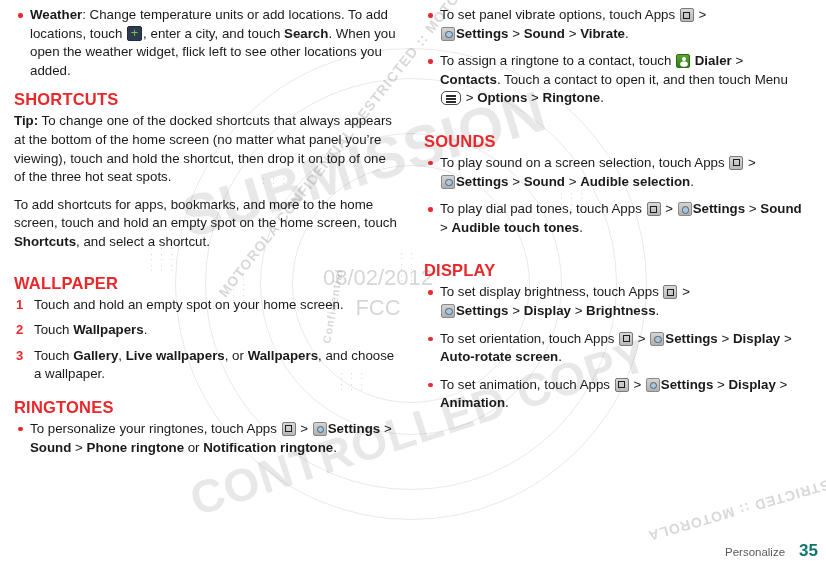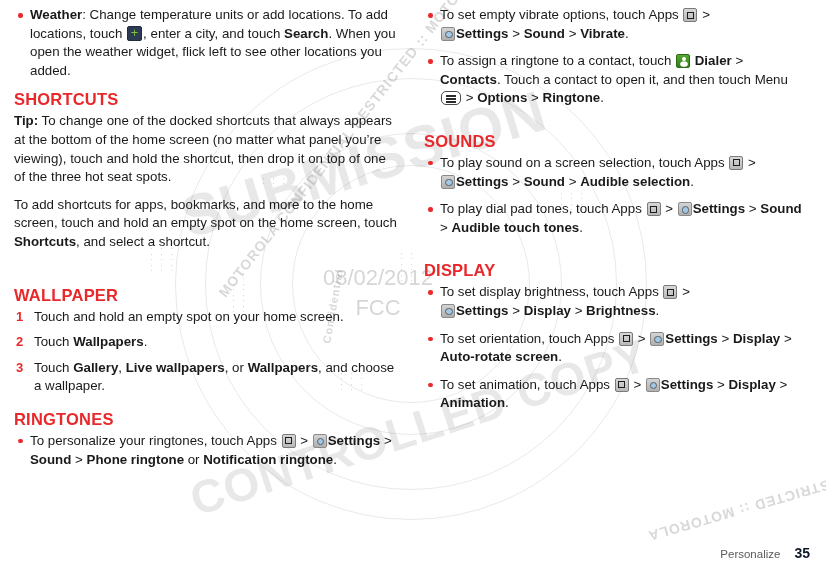--- a/index.html
+++ b/index.html
@@ -246,33 +246,33 @@
     background: #2b2b2b;
     display: block;
   }
   .ic-menu i:nth-child(1) { top: 3px; }
   .ic-menu i:nth-child(2) { top: 6px; }
   .ic-menu i:nth-child(3) { top: 9px; }
 
   
   .footer {
     position: absolute;
-    right: 16px;
+    right: 8px;
     bottom: 8px;
     z-index: 3;
     font-size: 11.5px;
     color: #5a5a5a;
     display: flex;
     align-items: baseline;
     gap: 14px;
   }
   .footer .pg {
     font-weight: bold;
-    color: #0f172a;
-    font-size: 14px;
+    color: #0f766e;
+    font-size: 17px;
   }
 </style>
 </head>
 <body>
 
 <div class="page">
 
   <div class="watermark-layer">
     <div class="wm-ring r1"></div>
     <div class="wm-ring r2"></div>
@@ -306,41 +306,41 @@
       <ul class="bullets">
         <li><b>Weather</b><span>: Change temperature units or add locations. To add locations, touch </span><span class="ic ic-plus"></span><span>, enter a city, and touch </span><b>Search</b><span>. When you open the weather widget, flick left to see other locations you added.</span></li>
       </ul>
 
       <div class="sec" style="margin-top:10px;">
         <h2 class="section-head">SHORTCUTS</h2>
         <p class="para"><b>Tip:</b><span> To change one of the docked shortcuts that always appears at the bottom of the home screen (no matter what panel you’re viewing), touch and hold the shortcut, then drop it on top of one of the three hot seat spots.</span></p>
         <p class="para"><span>To add shortcuts for apps, bookmarks, and more to the home screen, touch and hold an empty spot on the home screen, touch </span><b>Shortcuts</b><span>, and select a shortcut.</span></p>
       </div>
 
-      <div class="sec" style="margin-top:34px;">
+      <div class="sec" style="margin-top:22px;">
         <h2 class="section-head">WALLPAPER</h2>
         <ol class="steps">
           <li>Touch and hold an empty spot on your home screen.</li>
           <li><span>Touch </span><b>Wallpapers</b><span>.</span></li>
           <li><span>Touch </span><b>Gallery</b><span>, </span><b>Live wallpapers</b><span>, or </span><b>Wallpapers</b><span>, and choose a wallpaper.</span></li>
         </ol>
       </div>
 
       <div class="sec" style="">
         <h2 class="section-head">RINGTONES</h2>
         <ul class="bullets">
           <li><span>To personalize your ringtones, touch Apps </span><span class="ic ic-apps"></span><span> &gt; </span><span class="ic ic-settings"></span><b>Settings</b><span> &gt; </span><b>Sound</b><span> &gt; </span><b>Phone ringtone</b><span> or </span><b>Notification ringtone</b><span>.</span></li>
         </ul>
       </div>
     </div>
 
     <div class="col right">
 
       <ul class="bullets">
-        <li><span>To set empty vibrate options, touch Apps </span><span class="ic ic-apps"></span><span> &gt; </span><br><span class="ic ic-settings"></span><b>Settings</b><span> &gt; </span><b>Sound</b><span> &gt; </span><b>Vibrate</b><span>.</span></li>
+        <li><span>To set panel vibrate options, touch Apps </span><span class="ic ic-apps"></span><span> &gt; </span><br><span class="ic ic-settings"></span><b>Settings</b><span> &gt; </span><b>Sound</b><span> &gt; </span><b>Vibrate</b><span>.</span></li>
 
         <li><span>To assign a ringtone to a contact, touch </span><span class="ic ic-dialer"></span> <b>Dialer</b><span> &gt; </span><b>Contacts</b><span>. Touch a contact to open it, and then touch Menu </span><span class="ic ic-menu"><i></i><i></i><i></i></span><span> &gt; </span><b>Options</b><span> &gt; </span><b>Ringtone</b><span>.</span></li>
       </ul>
 
       <div class="sec" style="margin-top:24px;">
         <h2 class="section-head">SOUNDS</h2>
         <ul class="bullets">
           <li><span>To play sound on a screen selection, touch Apps </span><span class="ic ic-apps"></span><span> &gt; </span><br><span class="ic ic-settings"></span><b>Settings</b><span> &gt; </span><b>Sound</b><span> &gt; </span><b>Audible selection</b><span>.</span></li>
 
           <li><span>To play dial pad tones, touch Apps </span><span class="ic ic-apps"></span><span> &gt; </span><span class="ic ic-settings"></span><b>Settings</b><span> &gt; </span><b>Sound</b><span> &gt; </span><b>Audible touch tones</b><span>.</span></li>

